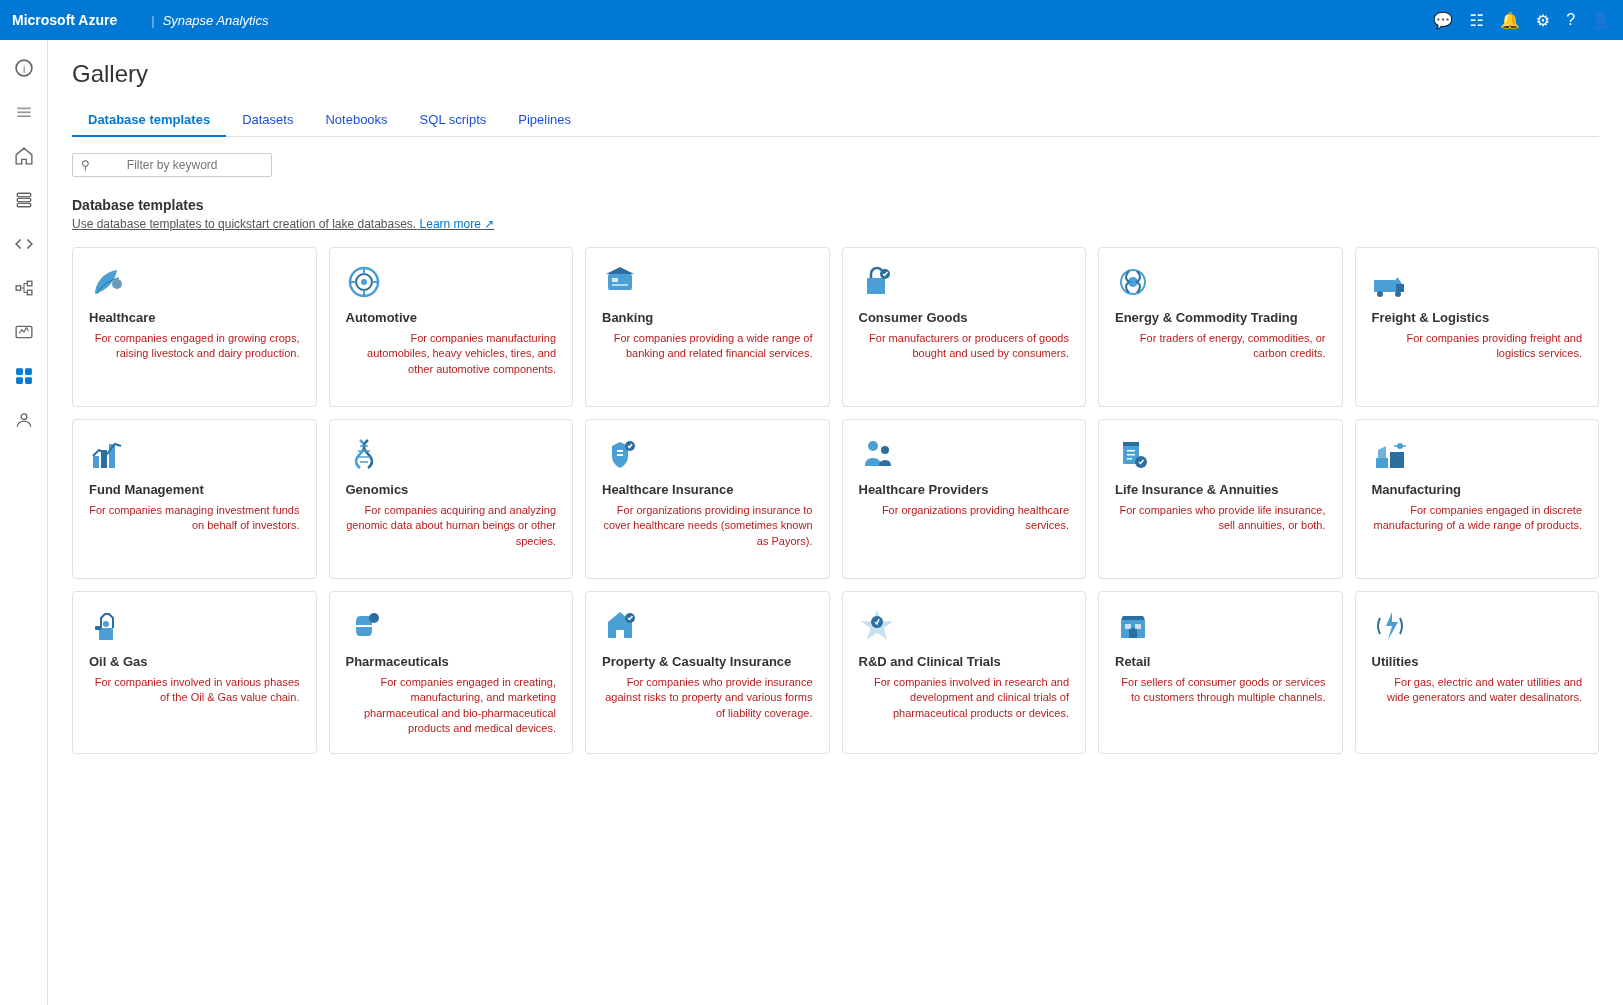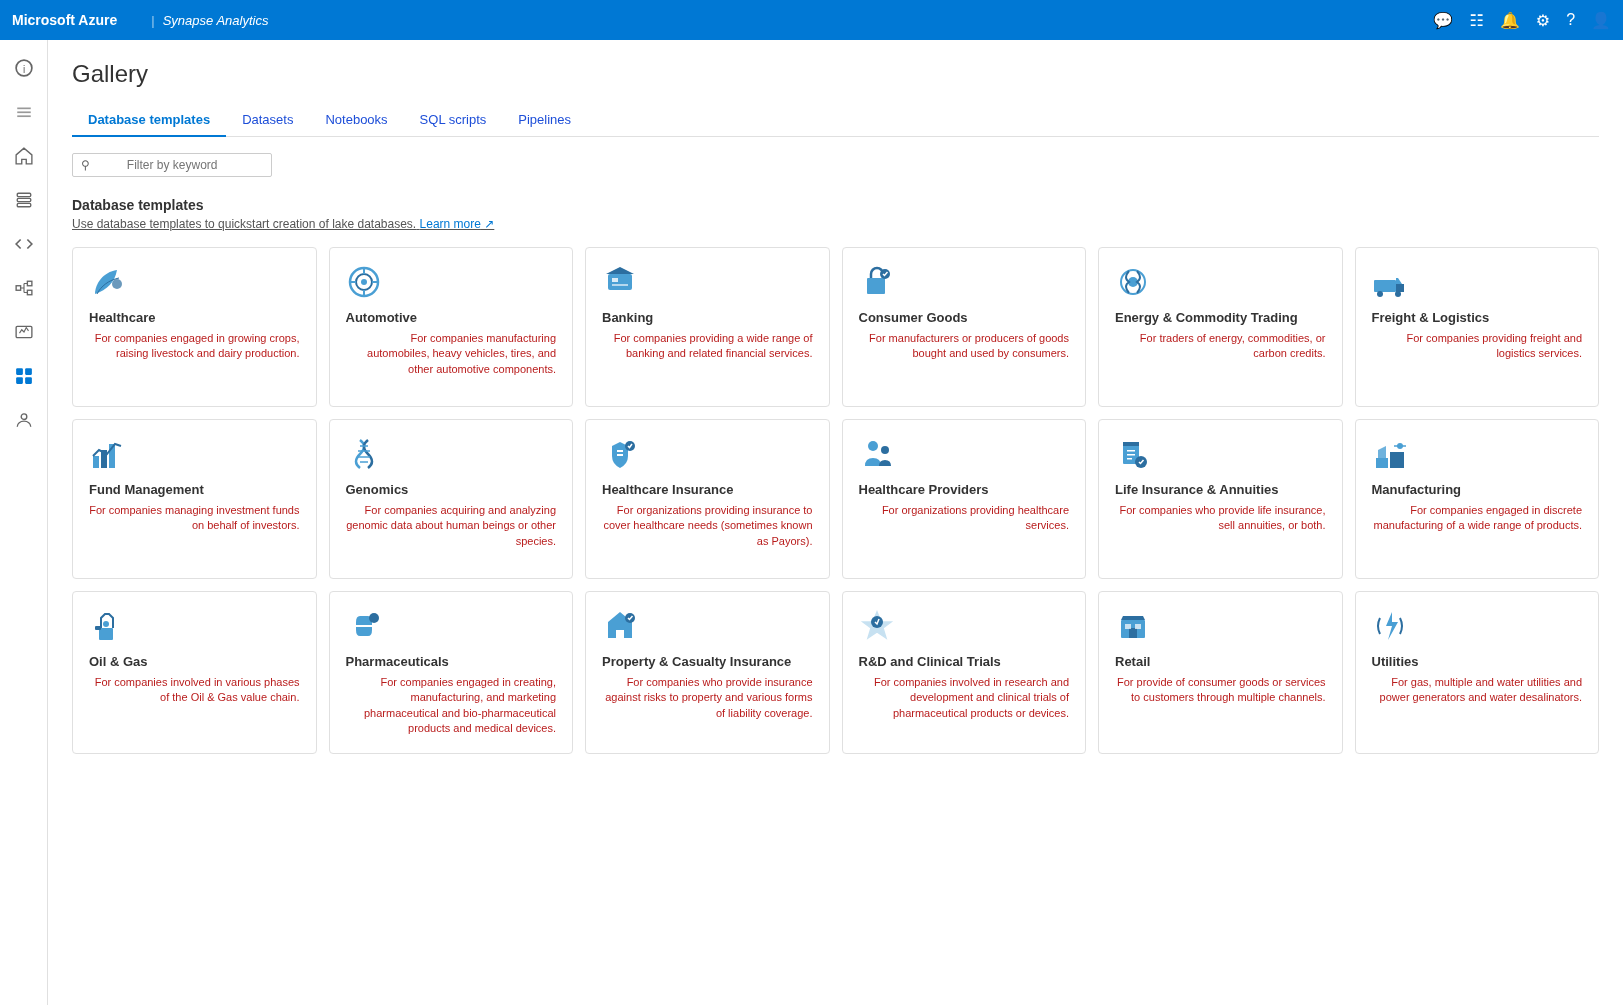--- a/index.html
+++ b/index.html
@@ -471,28 +471,28 @@
     <div class="card-icon">
             <svg viewBox="0 0 36 36" width="36" height="36" xmlns="http://www.w3.org/2000/svg">
               <path d="M6 12 L8 8 L28 8 L30 12 L6 12 Z" fill="#2c6ea0"></path>
               <rect x="6" y="12" width="24" height="18" rx="1" fill="#4a9fd4"></rect>
               <rect x="14" y="20" width="8" height="10" fill="#2c6ea0"></rect>
               <rect x="10" y="16" width="6" height="5" fill="#fff" opacity="0.7"></rect>
               <rect x="20" y="16" width="6" height="5" fill="#fff" opacity="0.7"></rect>
             </svg>
           </div>
     <div class="card-title">Retail</div>
-    <div class="card-desc">For provide of consumer goods or services to customers through multiple channels.</div>
+    <div class="card-desc">For sellers of consumer goods or services to customers through multiple channels.</div>
   </div>
         <div class="card">
     <div class="card-icon">
             <svg viewBox="0 0 36 36" width="36" height="36" xmlns="http://www.w3.org/2000/svg">
               <path d="M20 4 L14 18 L20 18 L16 32 L26 14 L20 14 Z" fill="#4a9fd4"></path>
               <path d="M8 10 Q4 18 8 26" fill="none" stroke="#2c6ea0" stroke-width="2"></path>
               <path d="M28 10 Q32 18 28 26" fill="none" stroke="#2c6ea0" stroke-width="2"></path>
             </svg>
           </div>
     <div class="card-title">Utilities</div>
-    <div class="card-desc">For gas, multiple and water utilities and power generators and water desalinators.</div>
+    <div class="card-desc">For gas, electric and water utilities and wide generators and water desalinators.</div>
   </div>
       </div>
   </div>
 </div>
 
 </body></html>

